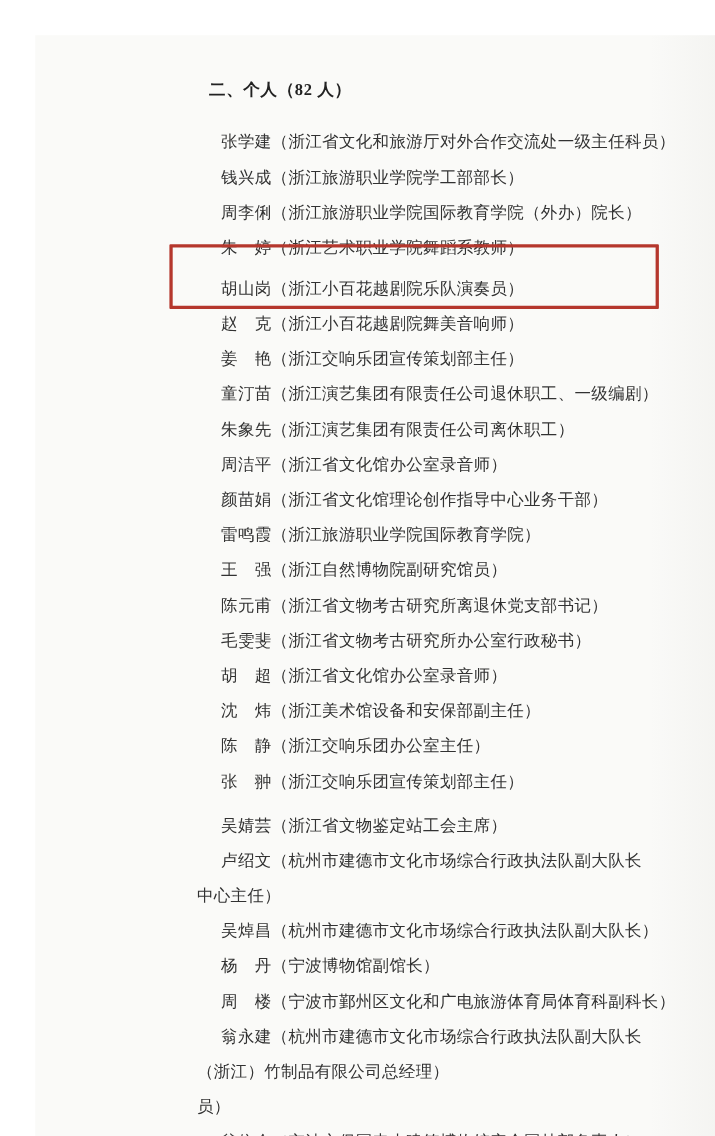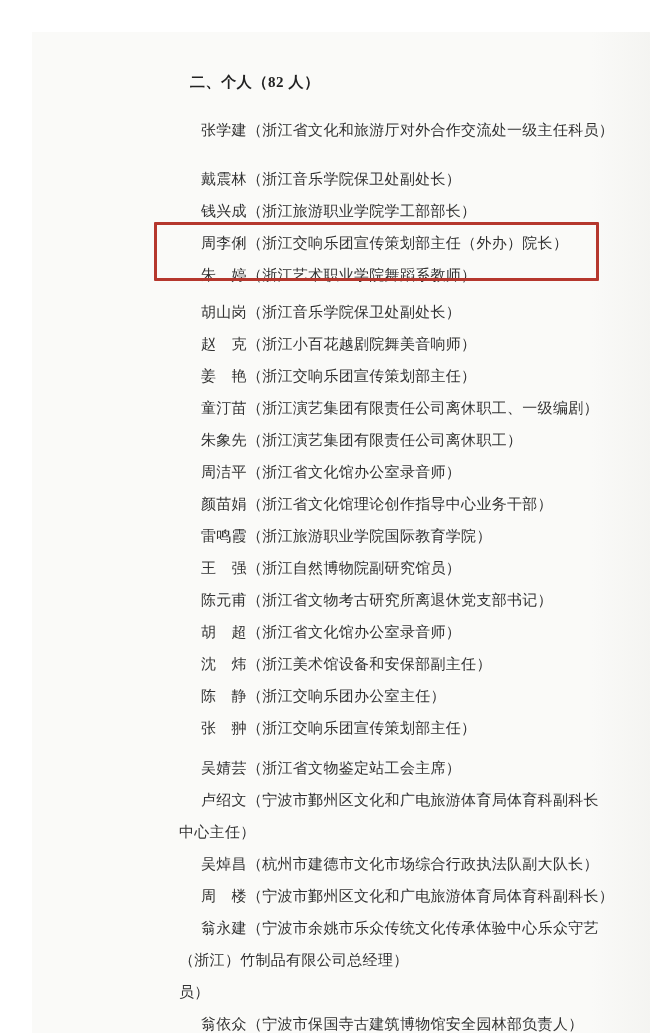--- a/index.html
+++ b/index.html
@@ -60,44 +60,45 @@
   }
 </style>
 </head>
 <body>
 
 <div class="page">
   <div class="content">
     <div class="line heading">二、个人（82 人）</div>
     <div id="entries">
         <div class="line indent">张学建（浙江省文化和旅游厅对外合作交流处一级主任科员）</div>
-        <div class="line indent" style="margin-top: 17px;">戴震林（浙江音乐学院保卫处副处长）</div>
         <div class="line indent">钱兴成（浙江旅游职业学院学工部部长）</div>
-        <div class="line indent">周李俐（浙江交响乐团宣传策划部主任（外办）院长）</div>
+        <div class="line indent">周李俐（浙江旅游职业学院国际教育学院（外办）院长）</div>
         <div class="line indent">朱　婷（浙江艺术职业学院舞蹈系教师）</div>
-        <div class="line indent" style="margin-top: 5px;">胡山岗（浙江音乐学院保卫处副处长）</div>
+        <div class="line indent" style="margin-top: 5px;">胡山岗（浙江小百花越剧院乐队演奏员）</div>
         <div class="line indent">赵　克（浙江小百花越剧院舞美音响师）</div>
         <div class="line indent">姜　艳（浙江交响乐团宣传策划部主任）</div>
-        <div class="line indent">童汀苗（浙江演艺集团有限责任公司离休职工、一级编剧）</div>
+        <div class="line indent">童汀苗（浙江演艺集团有限责任公司退休职工、一级编剧）</div>
         <div class="line indent">朱象先（浙江演艺集团有限责任公司离休职工）</div>
         <div class="line indent">周洁平（浙江省文化馆办公室录音师）</div>
         <div class="line indent">颜苗娟（浙江省文化馆理论创作指导中心业务干部）</div>
         <div class="line indent">雷鸣霞（浙江旅游职业学院国际教育学院）</div>
         <div class="line indent">王　强（浙江自然博物院副研究馆员）</div>
         <div class="line indent">陈元甫（浙江省文物考古研究所离退休党支部书记）</div>
+        <div class="line indent">毛雯斐（浙江省文物考古研究所办公室行政秘书）</div>
         <div class="line indent">胡　超（浙江省文化馆办公室录音师）</div>
         <div class="line indent">沈　炜（浙江美术馆设备和安保部副主任）</div>
         <div class="line indent">陈　静（浙江交响乐团办公室主任）</div>
         <div class="line indent">张　翀（浙江交响乐团宣传策划部主任）</div>
         <div class="line indent" style="margin-top: 8px;">吴婧芸（浙江省文物鉴定站工会主席）</div>
-        <div class="line indent">卢绍文（宁波市鄞州区文化和广电旅游体育局体育科副科长</div>
+        <div class="line indent">卢绍文（杭州市建德市文化市场综合行政执法队副大队长</div>
         <div class="line">中心主任）</div>
         <div class="line indent">吴焯昌（杭州市建德市文化市场综合行政执法队副大队长）</div>
+        <div class="line indent">杨　丹（宁波博物馆副馆长）</div>
         <div class="line indent">周　楼（宁波市鄞州区文化和广电旅游体育局体育科副科长）</div>
-        <div class="line indent">翁永建（宁波市余姚市乐众传统文化传承体验中心乐众守艺</div>
+        <div class="line indent">翁永建（杭州市建德市文化市场综合行政执法队副大队长</div>
         <div class="line">（浙江）竹制品有限公司总经理）</div>
         <div class="line">员）</div>
         <div class="line indent">翁依众（宁波市保国寺古建筑博物馆安全园林部负责人）</div>
       </div>
   </div>
   <div class="highlight-box"></div>
   <div class="scan-edge-bottom"></div>
 </div>
 
 </body></html>

